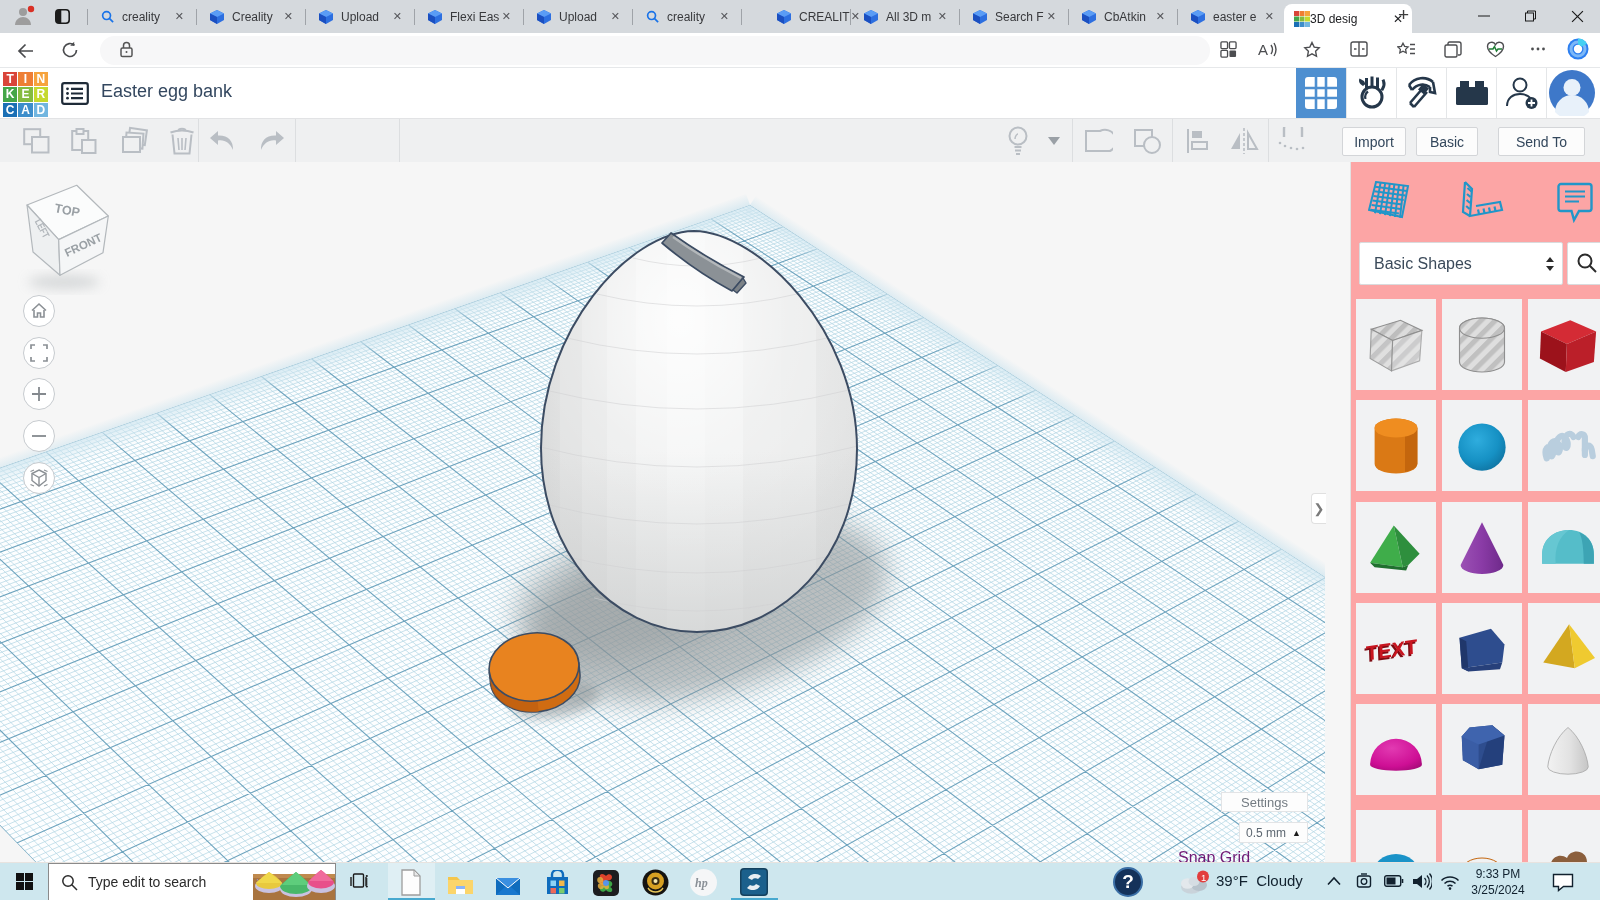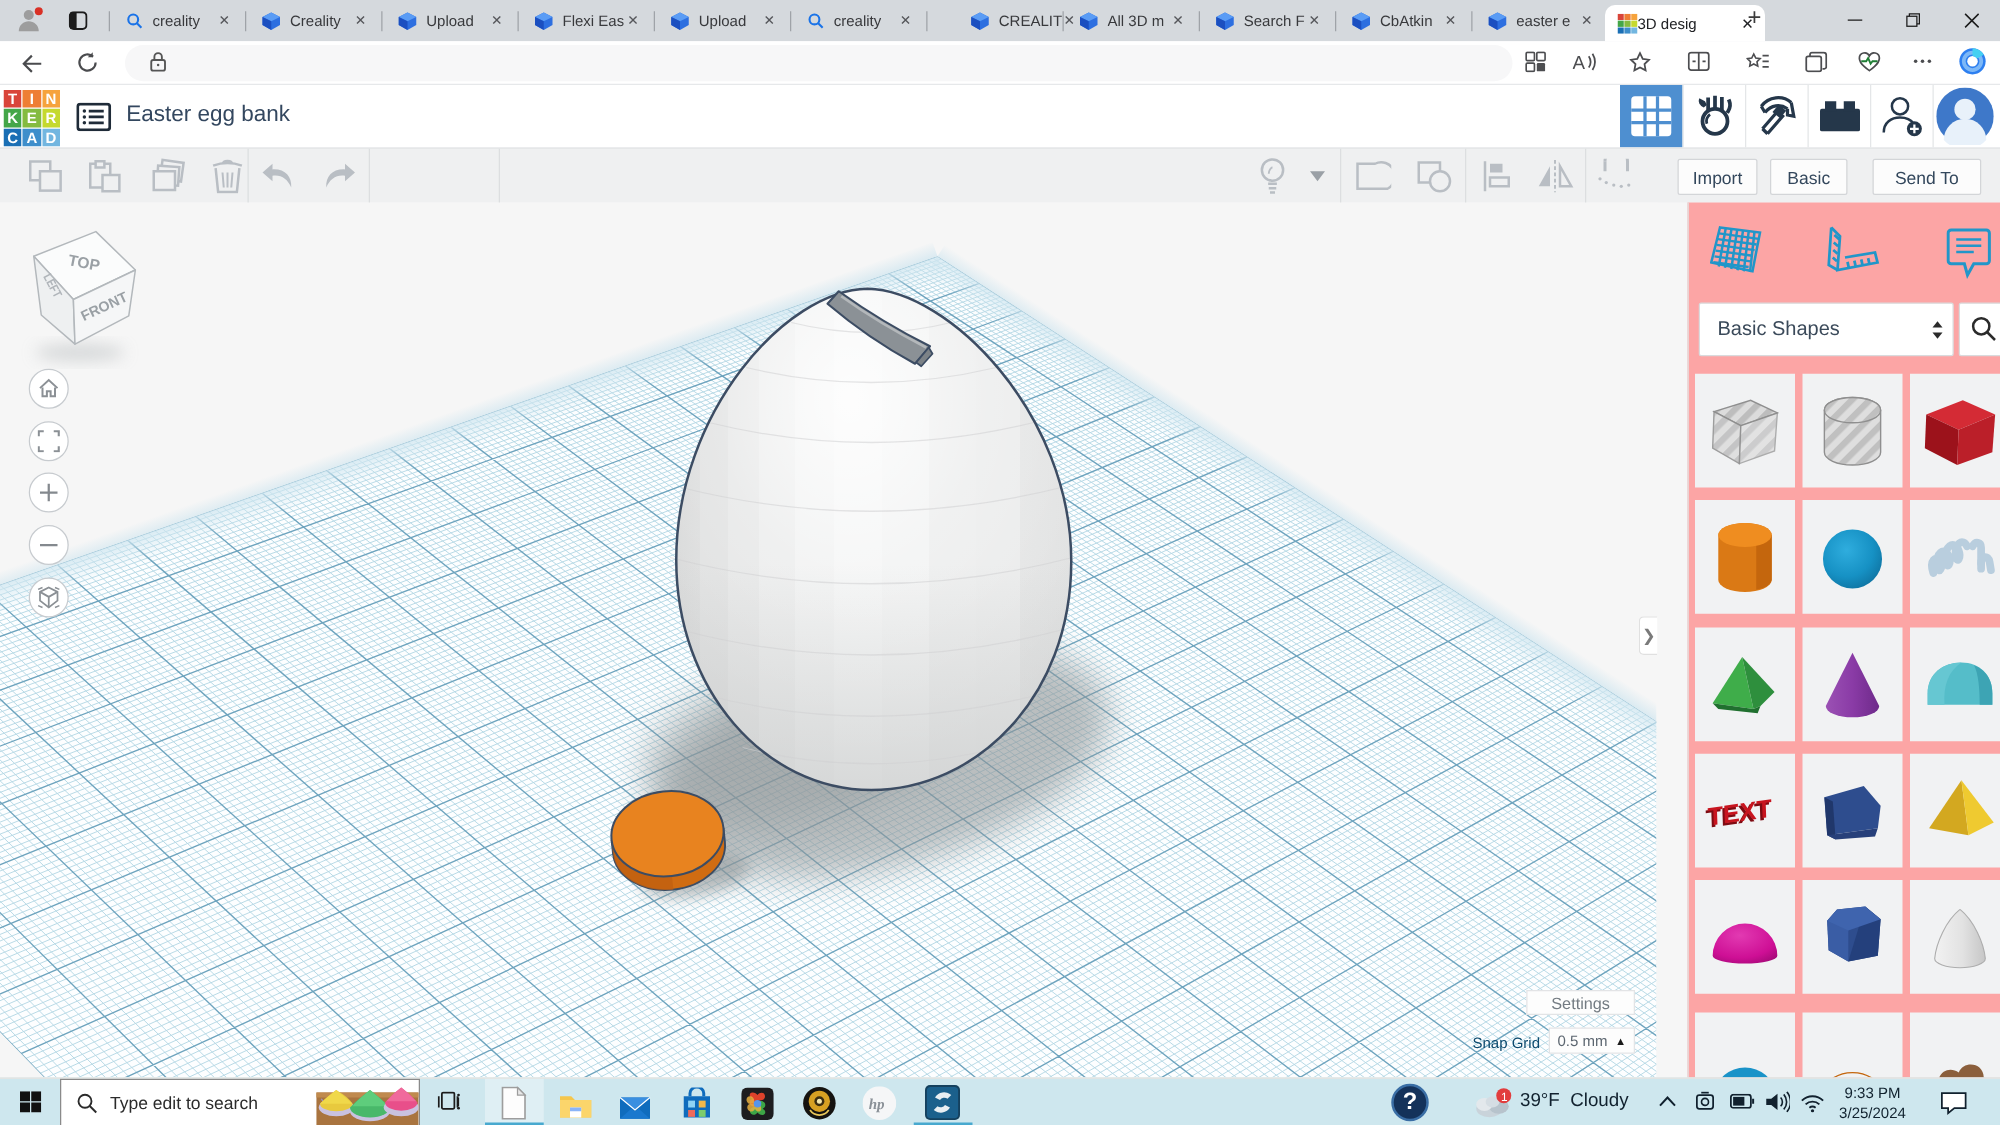--- a/index.html
+++ b/index.html
@@ -27,21 +27,21 @@
 .hicell{position:absolute;top:0;height:50px;width:50px;border-left:1px solid #e4e6e8;display:flex;align-items:center;justify-content:center}
 
 #tctool{position:absolute;left:0;top:118px;width:1600px;height:44px;background:#eff0f1;border-top:1px solid #e2e3e5}
 .ticon{position:absolute;top:0;height:44px;display:flex;align-items:center;justify-content:center;color:#b9bec4}
 .tdiv{position:absolute;top:0px;width:1px;height:44px;background:#dcdee0}
 .tbtn{position:absolute;top:8px;height:29px;background:#fcfcfc;border:1px solid #d3d5d8;border-radius:2px;font-size:14px;color:#33475c;display:flex;align-items:center;justify-content:center}
 
 #viewport{position:absolute;left:0;top:162px;width:1326px;height:700px;background:#f6f6f6;overflow:hidden}
 .navbtn{position:absolute;left:23px;width:32px;height:32px;border-radius:50%;background:#fff;border:1px solid #c7cbcf;color:#8b9096;display:flex;align-items:center;justify-content:center}
 #settingsbtn{position:absolute;left:1221px;top:630px;width:87px;height:20px;background:#fdfdfd;border:1px solid #e3e4e6;color:#737b82;font-size:13px;display:flex;align-items:center;justify-content:center}
-#snapgrid{position:absolute;left:1178px;top:665px;font-size:12px;color:#0c4a6e}
+#snapgrid{position:absolute;left:1178px;top:687px;font-size:16px;color:#701a75}
 #snapdrop{position:absolute;left:1239px;top:660px;width:69px;height:21px;background:#fdfdfd;border:1px solid #e3e4e6;font-size:12px;color:#5c6670;display:flex;align-items:center;justify-content:space-between;padding:0 6px}
 #panelhandle{position:absolute;left:1311px;top:331px;width:15px;height:31px;background:#fff;border:1px solid #e0e0e0;border-right:none;border-radius:4px 0 0 4px;color:#7a7a7a;font-size:13px;display:flex;align-items:center;justify-content:center}
 
 #sidepanel{position:absolute;left:1350px;top:162px;width:274px;height:700px;background:#fca5a5;border-left:1px solid #e2e2e2}
 #bshape{position:absolute;left:8px;top:80px;width:204px;height:43px;background:#fff;border:1px solid #d9dbdd;border-radius:2px;font-size:16px;color:#3b4a5a;display:flex;align-items:center;padding-left:14px}
 #bsearch{position:absolute;left:216px;top:80px;width:39px;height:43px;background:#fff;border:1px solid #d9dbdd;border-radius:2px;display:flex;align-items:center;justify-content:center}
 .tile{position:absolute;width:80px;height:91px;background:#f1f2f3;display:flex;align-items:center;justify-content:center}
 #scrolltrack{position:absolute;left:263px;top:0px;width:11px;height:700px;background:#f4f4f4}
 #scrollthumb{position:absolute;left:265px;top:109px;width:6px;height:231px;background:#aaadaf;border-radius:3px}
 

